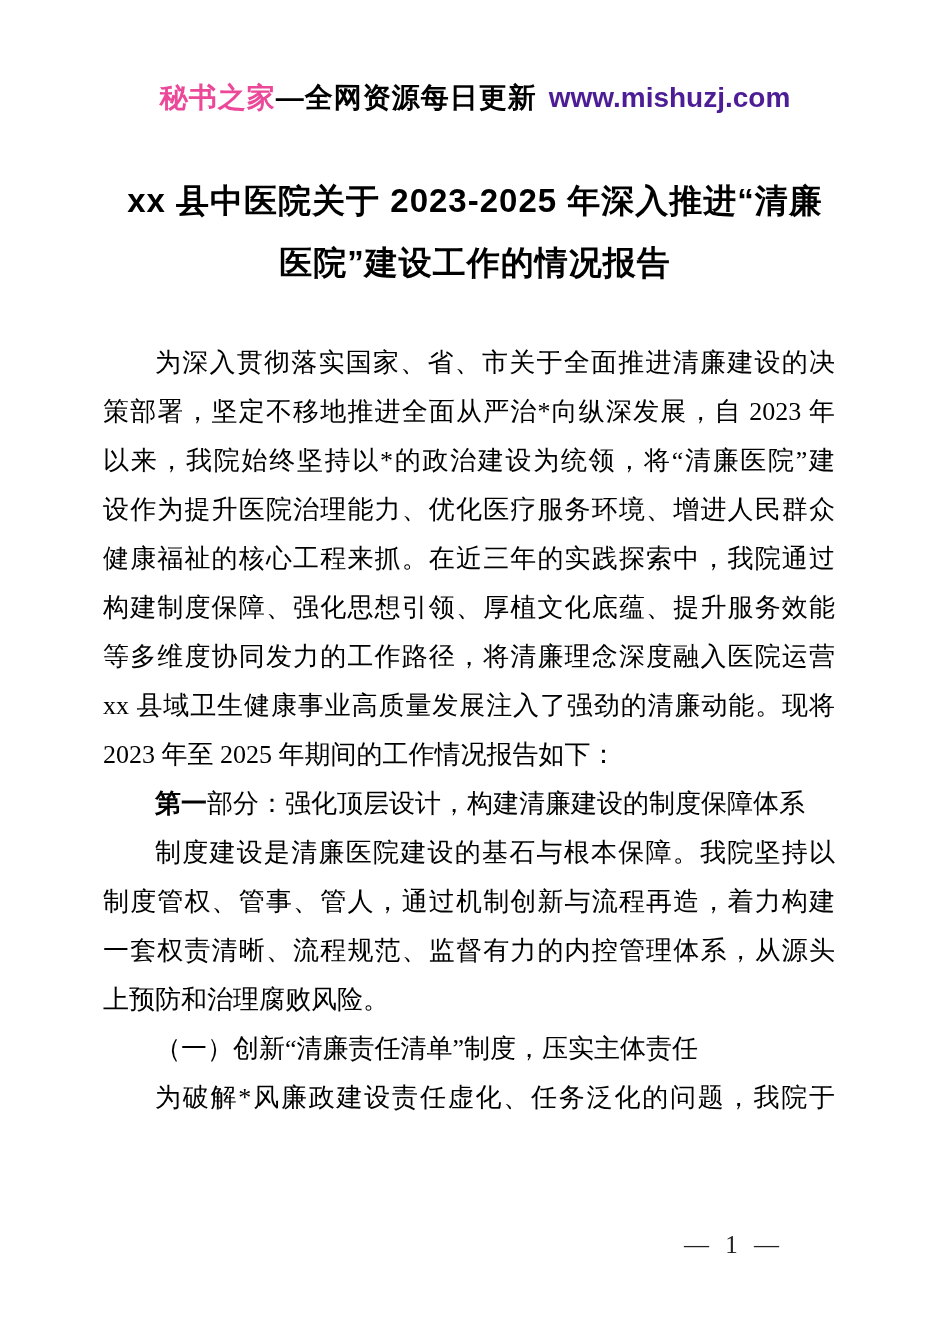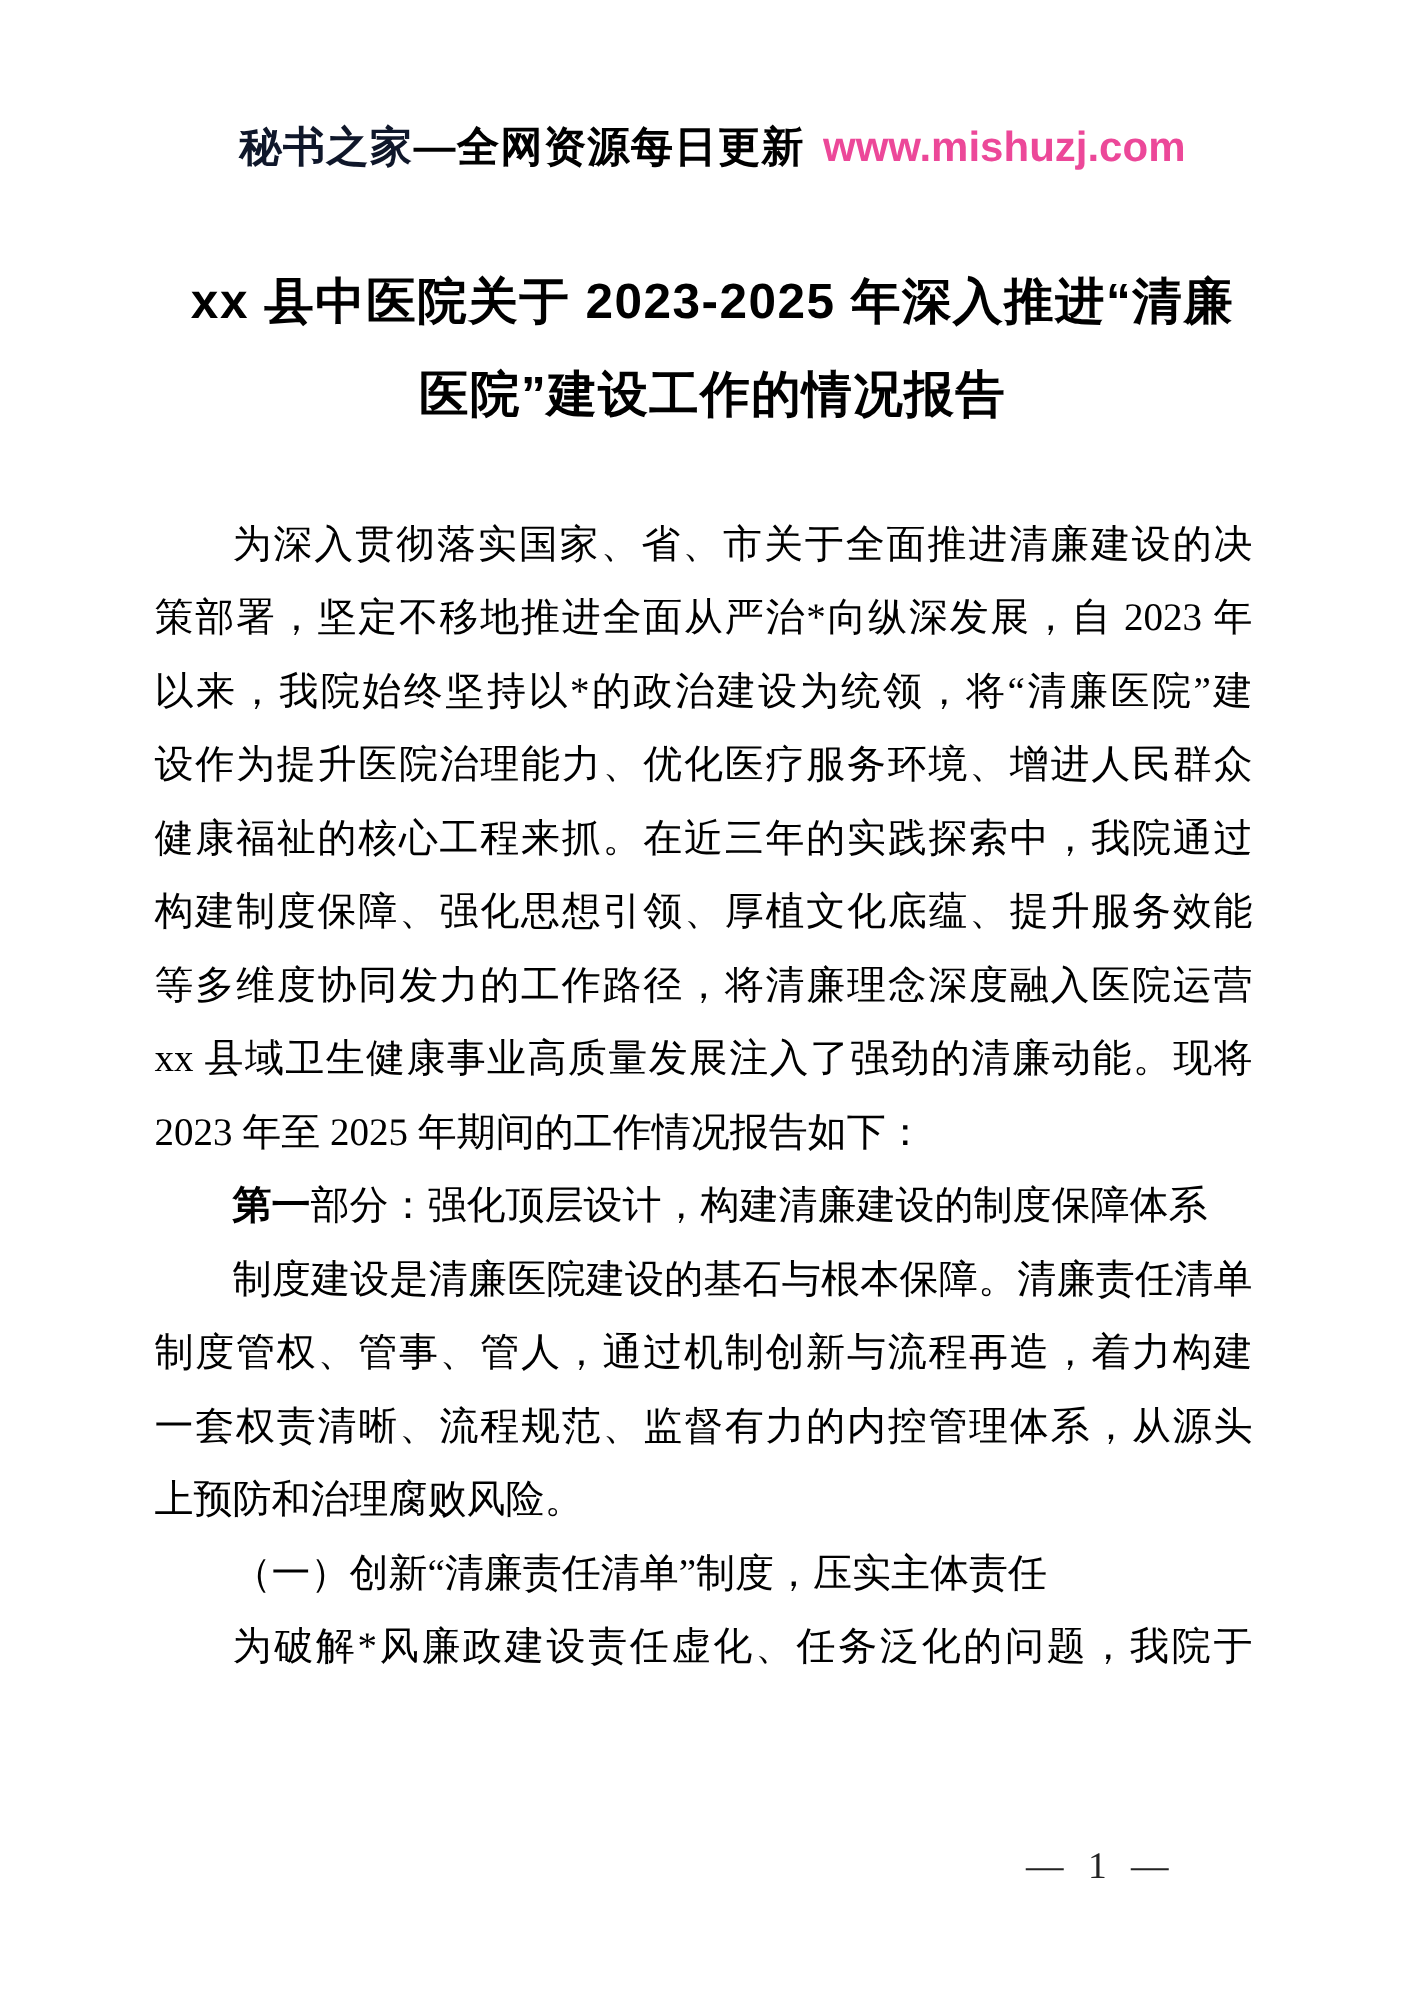--- a/index.html
+++ b/index.html
@@ -16,24 +16,24 @@
     position: absolute;
     top: 79px;
     left: 0;
     width: 100%;
     text-align: center;
     font-size: 28px;
     font-weight: 700;
     letter-spacing: 1px;
     white-space: nowrap;
   }
-  .header .brand { color: #0f172a; }
+  .header .brand { color: #ec4899; }
   .header .tagline { color: #000000; }
   .header .url {
-    color: #ec4899;
+    color: #4c1d95;
     margin-left: 12px;
     font-weight: 600;
     letter-spacing: 0;
   }
   .title {
     position: absolute;
     top: 170px;
     left: 55px;
     right: 55px;
     text-align: center;
@@ -88,21 +88,21 @@
     <div class="line indent fill">为深入贯彻落实国家、省、市关于全面推进清廉建设的决</div>
     <div class="line fill">策部署，坚定不移地推进全面从严治*向纵深发展，自 2023 年</div>
     <div class="line fill">以来，我院始终坚持以*的政治建设为统领，将“清廉医院”建</div>
     <div class="line fill">设作为提升医院治理能力、优化医疗服务环境、增进人民群众</div>
     <div class="line fill">健康福祉的核心工程来抓。在近三年的实践探索中，我院通过</div>
     <div class="line fill">构建制度保障、强化思想引领、厚植文化底蕴、提升服务效能</div>
     <div class="line fill">等多维度协同发力的工作路径，将清廉理念深度融入医院运营</div>
     <div class="line fill">xx 县域卫生健康事业高质量发展注入了强劲的清廉动能。现将</div>
     <div class="line">2023 年至 2025 年期间的工作情况报告如下：</div>
     <div class="line indent"><span class="b">第一</span><span>部分：强化顶层设计，构建清廉建设的制度保障体系</span></div>
-    <div class="line indent fill">制度建设是清廉医院建设的基石与根本保障。清廉责任清单</div>
+    <div class="line indent fill">制度建设是清廉医院建设的基石与根本保障。我院坚持以</div>
     <div class="line fill">制度管权、管事、管人，通过机制创新与流程再造，着力构建</div>
     <div class="line fill">一套权责清晰、流程规范、监督有力的内控管理体系，从源头</div>
     <div class="line">上预防和治理腐败风险。</div>
     <div class="line indent">（一）创新“清廉责任清单”制度，压实主体责任</div>
     <div class="line indent fill">为破解*风廉政建设责任虚化、任务泛化的问题，我院于</div>
   </div>
 
   <div class="footer">— 1 —</div>
 
 </div>

